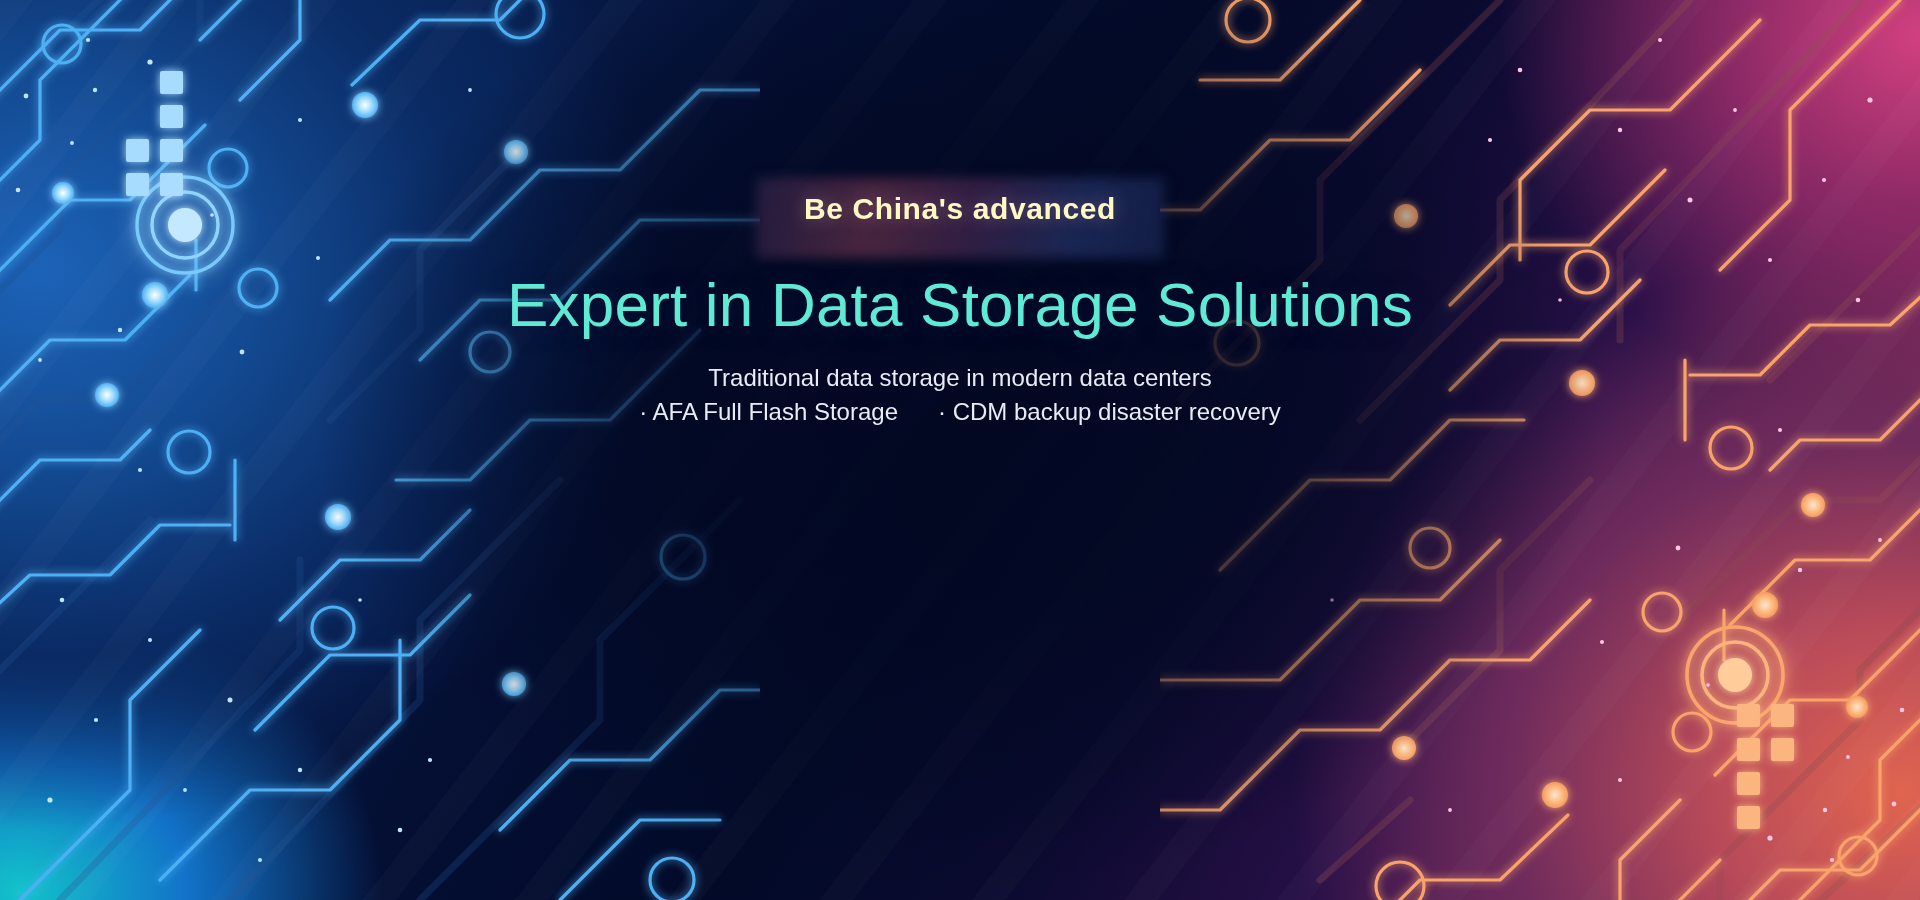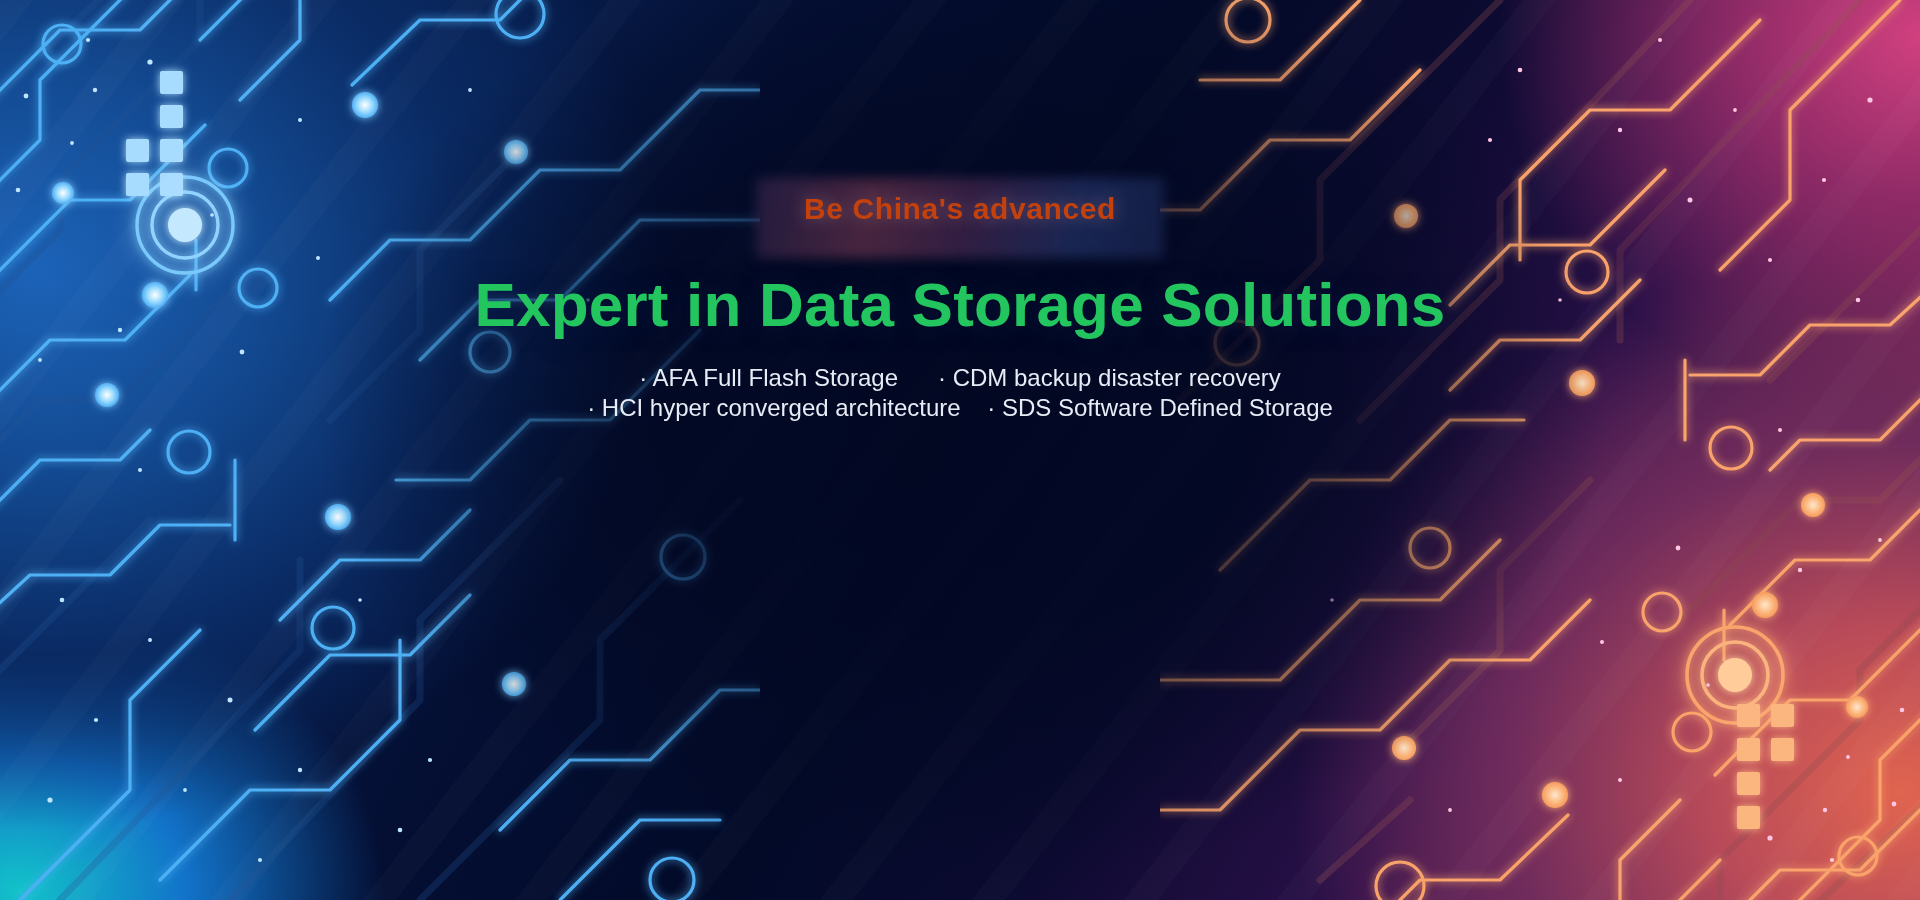--- a/index.html
+++ b/index.html
@@ -63,30 +63,30 @@
     position:absolute;inset:0;
     background:linear-gradient(100deg, rgba(60,40,80,.55) 0%, rgba(128,60,84,.55) 28%, rgba(96,52,96,.5) 52%, rgba(44,62,122,.55) 78%, rgba(36,50,102,.5) 100%);
     filter:blur(6px);
     z-index:-1;
   }
   #eyebrow{
     margin:0;
     font-size:30px;
     font-weight:bold;
     letter-spacing:.6px;
-    color:#c2410c;
+    color:#fef9c3;
     line-height:1;
     text-shadow:0 0 18px rgba(255,190,210,.35);
   }
 
   #headline{
     margin:14px 0 0;
     font-size:62px;
-    font-weight:bold;
-    color:#22c55e;
+    font-weight:normal;
+    color:#5eead4;
     letter-spacing:.2px;
     line-height:1.05;
     text-shadow:0 2px 22px rgba(10,20,60,.8);
   }
 
   #sub-list{margin:26px 0 0;padding:0;list-style:none;}
   .sub-row{
     color:#e8ecf6;
     font-size:24px;
     line-height:1.26;
@@ -359,18 +359,18 @@
   <div id="content">
 
     <div id="eyebrow-wrap">
       <div id="eyebrow-glow"></div>
       <p id="eyebrow">Be China's advanced</p>
     </div>
 
     <h1 id="headline">Expert in Data Storage Solutions</h1>
 
     <div id="sub-list">
+      <div class="sub-row" id="sub-row-0">Traditional data storage in modern data centers</div>
       <div class="sub-row" id="sub-row-1">· AFA Full Flash Storage      · CDM backup disaster recovery</div>
-      <div class="sub-row" id="sub-row-2">· HCI hyper converged architecture    · SDS Software Defined Storage</div>
     </div>
 
   </div>
 </div>
 
 </body></html>

